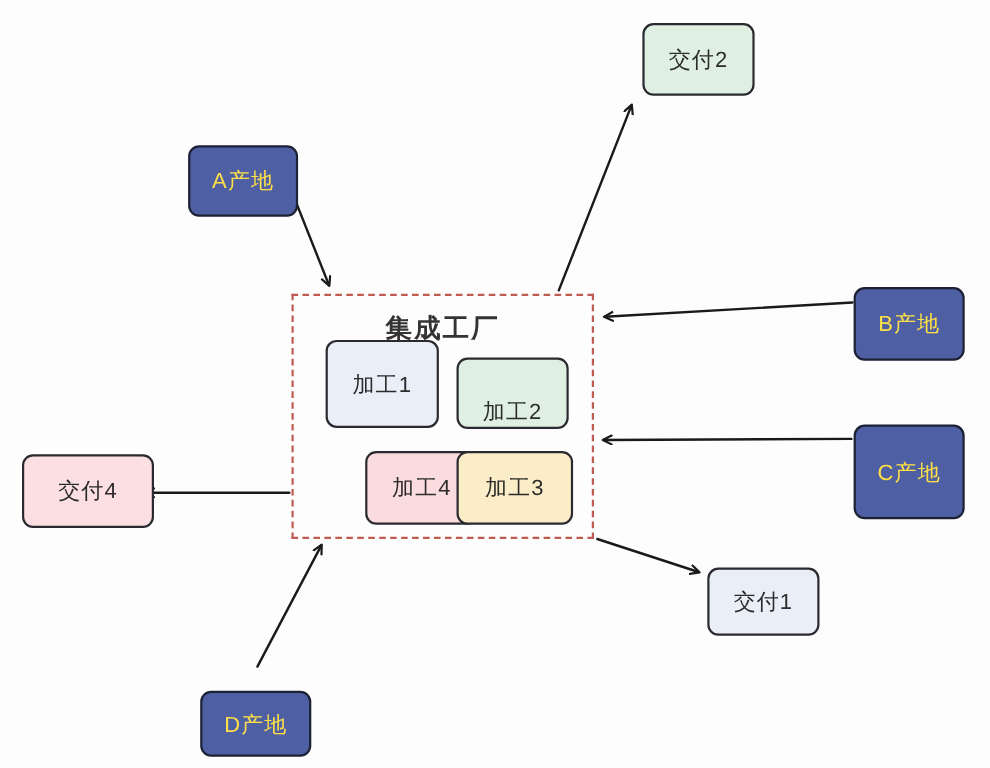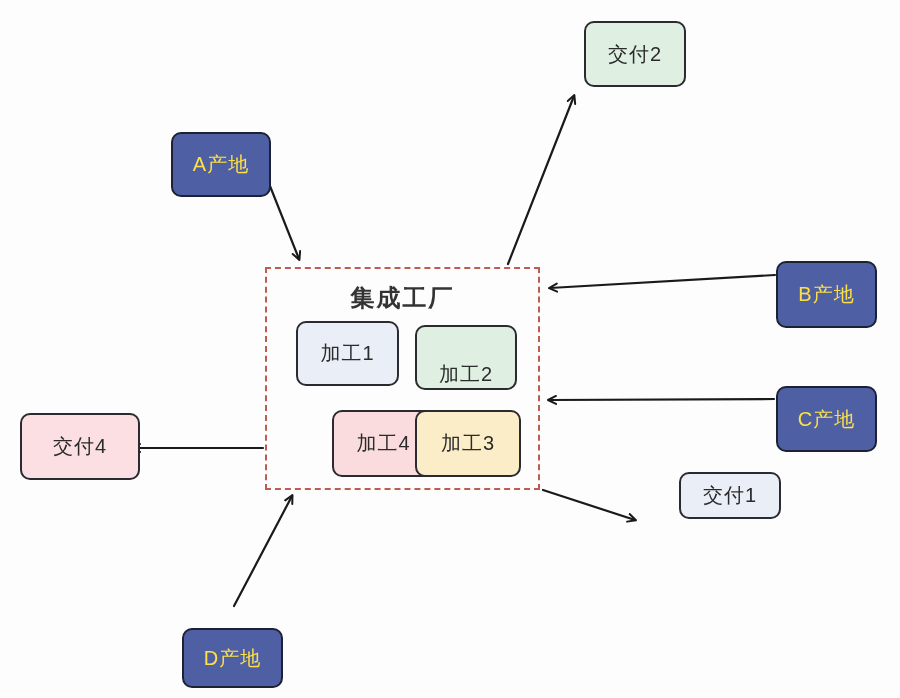--- a/index.html
+++ b/index.html
@@ -54,26 +54,26 @@
     box-sizing:border-box;
     border:2.5px solid #2a2a30;
     border-radius:10px;
     font-size:20px;
     color:#2b2b2b;
     letter-spacing:1px;
   }
   
   #source-a{left:171px;top:112px;width:100px;height:65px;}
   #source-b{left:776px;top:241px;width:101px;height:67px;}
-  #source-c{left:776px;top:366px;width:101px;height:66px;}
+  #source-c{left:776px;top:366px;width:101px;height:86px;}
   #source-d{left:182px;top:608px;width:101px;height:60px;}
   #delivery-2{left:574px;top:21px;width:102px;height:66px;}
   #delivery-4{left:20px;top:413px;width:120px;height:67px;}
-  #delivery-1{left:643px;top:472px;width:102px;height:47px;margin-left:36px;}
-  #unit-1{left:29px;top:52px;width:103px;height:65px;}
+  #delivery-1{left:643px;top:516px;width:102px;height:62px;}
+  #unit-1{left:29px;top:40px;width:103px;height:80px;}
   #unit-2{left:148px;top:56px;width:102px;height:65px;align-items:flex-end;}
   #unit-4{left:29px;top:141px;width:103px;height:67px;}
   #unit-3{left:148px;top:141px;width:106px;height:67px;}
 </style>
 </head>
 <body>
 
 <div class="canvas">
 
   <svg class="arrow-layer" viewBox="0 0 900 698" xmlns="http://www.w3.org/2000/svg">

